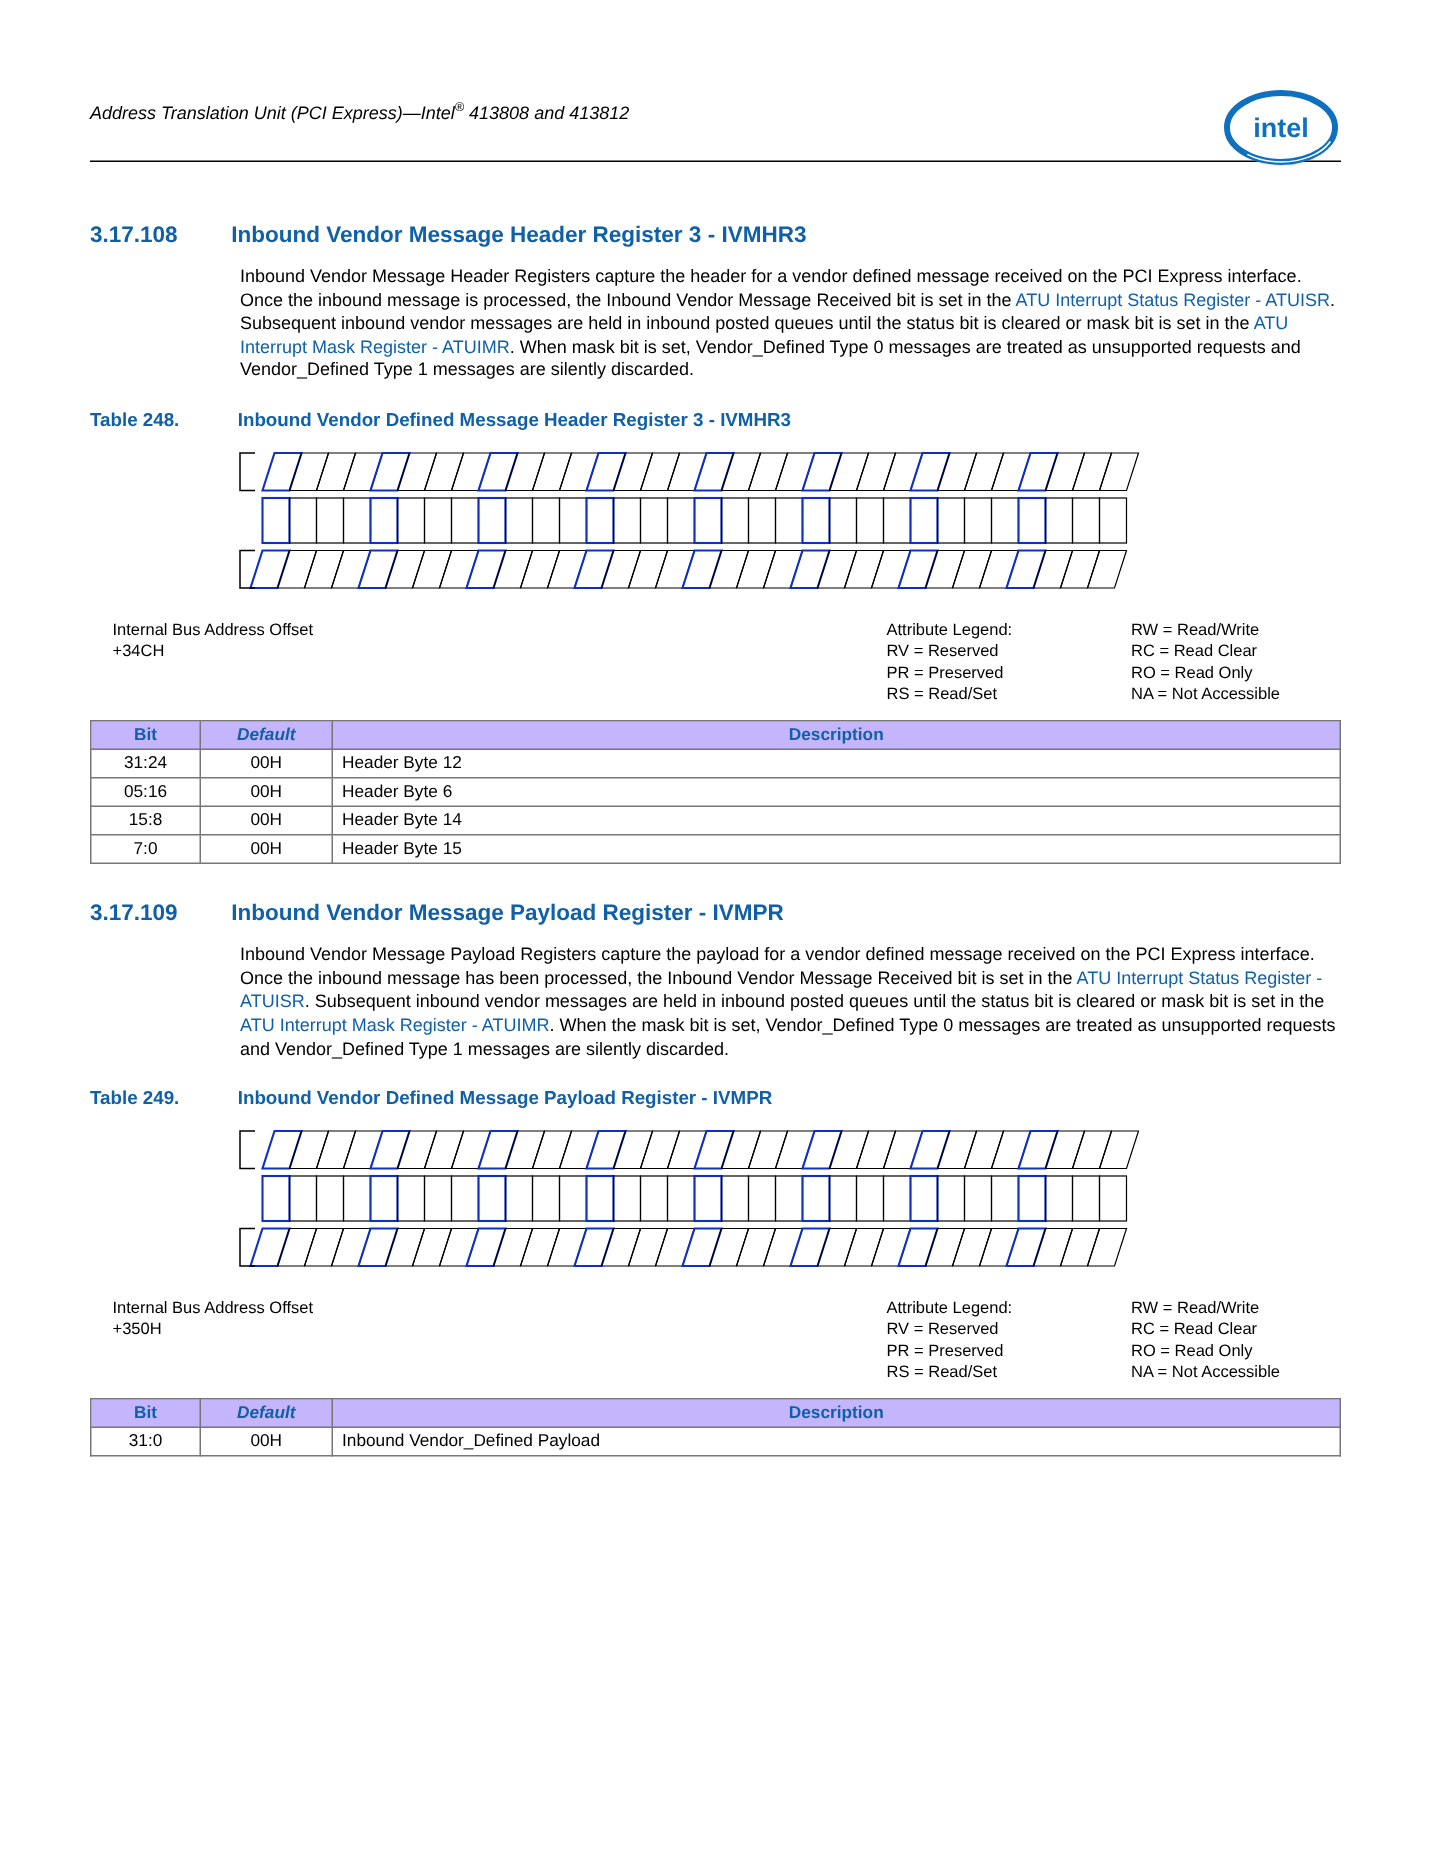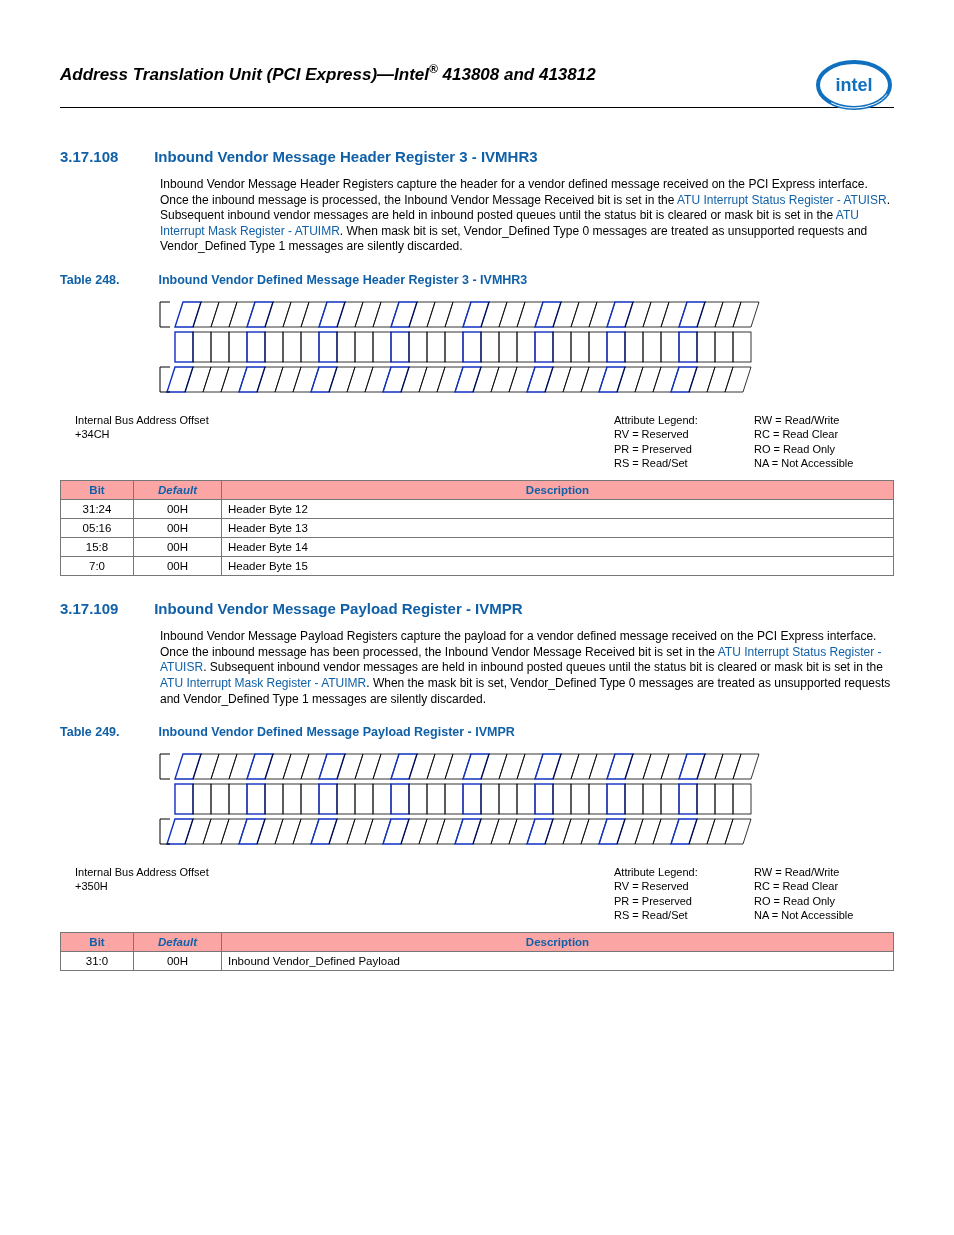--- a/index.html
+++ b/index.html
@@ -13,23 +13,23 @@
   }
   .header-bar {
     display: flex;
     justify-content: space-between;
     align-items: center;
     border-bottom: 1px solid #000;
     padding-bottom: 0;
     margin-bottom: 40px;
   }
   .header-title {
-    font-weight: bold;
+    font-weight: normal;
     font-style: italic;
-    font-size: 17px;
+    font-size: 12px;
     padding-bottom:10px;
   }
   .logo-wrap {
     position: relative;
     top: 8px;
   }
   .section-heading {
     color: #1060a8;
     font-weight: bold;
     font-size: 15px;
@@ -57,36 +57,37 @@
   .tbl-num { display:inline-block; width:95px;}
   .register-diagram {
     margin: 10px 0 4px 15px;
   }
   .reg-svg { display:block; }
   .legend-row {
     display:flex;
     justify-content:space-between;
     font-size:11px;
     margin: 6px 0 10px 15px;
+    gap: 23px;
   }
   .legend-left { line-height:1.3; flex: 1;}
   .legend-mid { line-height:1.3; flex: 0 0 140px;}
   .legend-right { line-height:1.3; flex: 0 0 140px;}
   table.reg-table {
     border-collapse: collapse;
     width: 100%;
     font-size: 11.5px;
   }
   table.reg-table th {
     color: #1060a8;
     font-weight: bold;
     border: 1px solid #777;
     padding: 3px 6px;
     text-align: center;
-    background:#fca5a5;
+    background:#c4b5fd;
   }
   table.reg-table td {
     border: 1px solid #777;
     padding: 3px 6px;
   }
   table.reg-table td.c { text-align:center; }
   .col-bit{width:60px;}
   .col-def{width:75px;font-style:italic;}
   .footer {
     display:flex;
@@ -261,21 +262,21 @@
   </thead>
   <tbody id="tbody1">
       <tr>
         <td class="c">31:24</td>
         <td class="c">00H</td>
         <td>Header Byte 12</td>
       </tr>
       <tr>
         <td class="c">05:16</td>
         <td class="c">00H</td>
-        <td>Header Byte 13</td>
+        <td>Header Byte 6</td>
       </tr>
       <tr>
         <td class="c">15:8</td>
         <td class="c">00H</td>
         <td>Header Byte 14</td>
       </tr>
       <tr>
         <td class="c">7:0</td>
         <td class="c">00H</td>
         <td>Header Byte 15</td>

